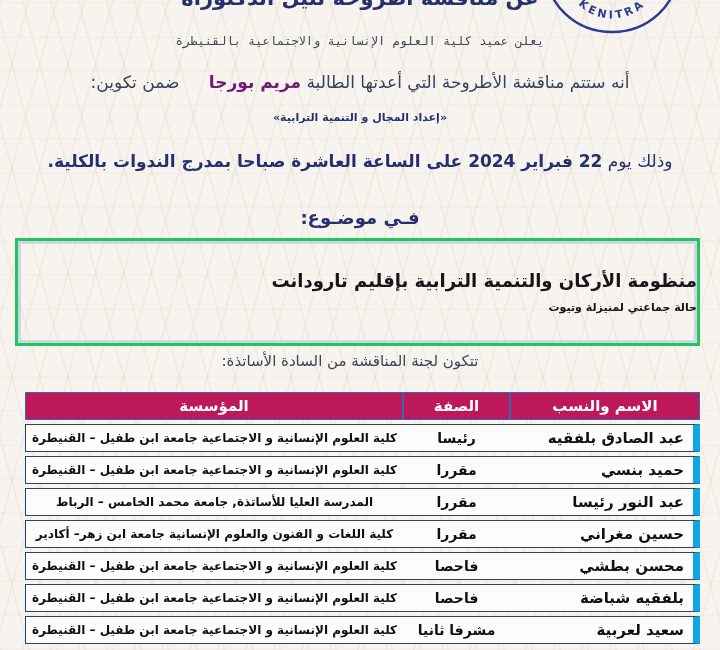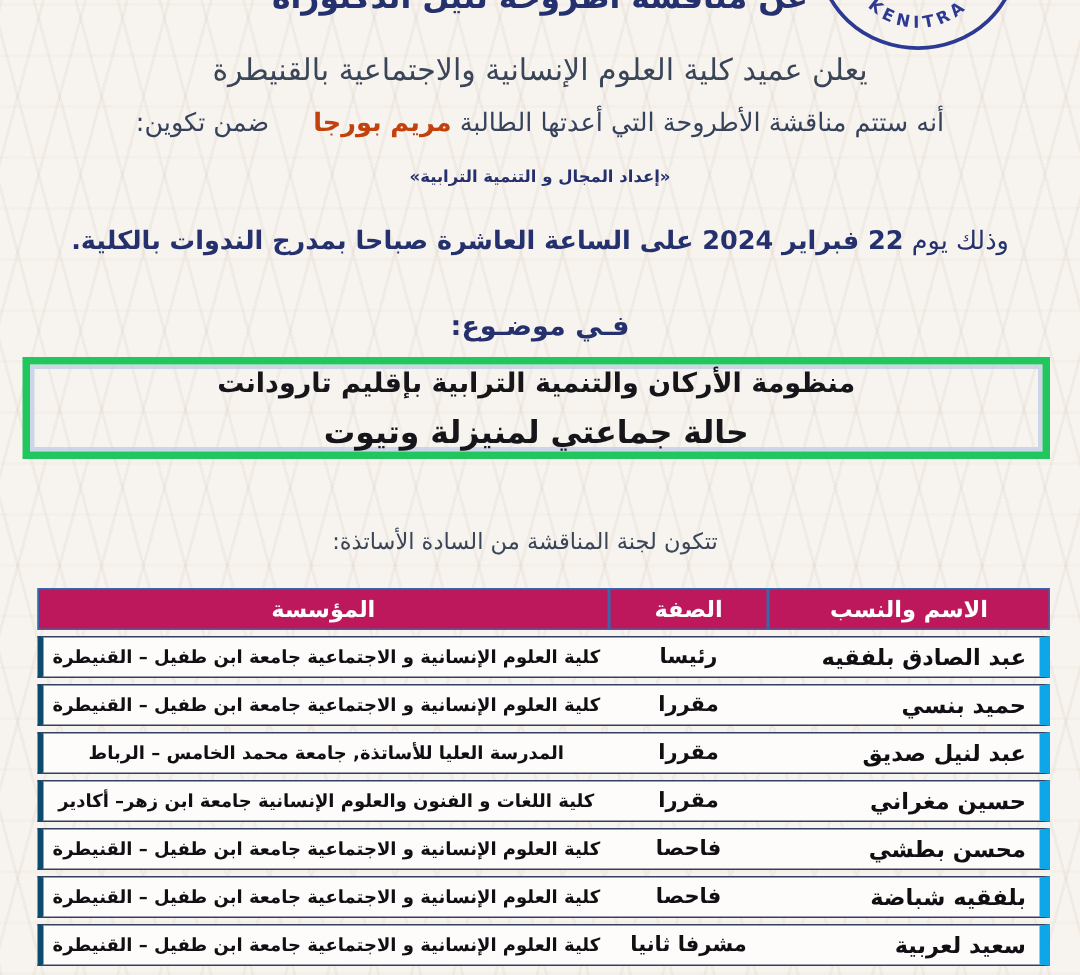--- a/index.html
+++ b/index.html
@@ -16,37 +16,36 @@
   }
   .abs { position:absolute; left:0; right:0; }
   .center { text-align:center; }
 
   .top-title {
     top:-14px; font-size:21px; font-weight:bold; color:#25316e;
     letter-spacing:0;
   }
   .stamp-svg { position:absolute; top:0; left:545px; width:140px; height:40px; overflow:hidden; }
 
-  .announce-line { top:34px; font-size:20px; color:#3a4658; }
+  .announce-line { top:34px; font-size:12px; color:#3a4658;font-family:Liberation Mono, monospace; }
   .thesis-line   { top:72px; font-size:17px; color:#36425c; }
-  .thesis-line b { color:#c2410c;margin-left:24px; }
+  .thesis-line b { color:#701a75;margin-left:24px; }
   .formation-line{ top:111px; font-size:11px; font-weight:bold; color:#25316e; }
   .date-line     { top:151px; font-size:17px; color:#25316e; }
   .date-line .bold { font-weight:bold; }
   .subject-line  { top:207px; font-size:18px; font-weight:bold; color:#25316e; }
 
   .title-box {
-    position:absolute; top:238px; left:15px; width:685px; height:68px;
-    border:5px solid #22c55e;
+    position:absolute; top:238px; left:15px; width:685px; height:108px;
+    border:3px solid #22c55e;
     box-shadow: inset 0 0 0 3px rgba(196,208,232,.85);
     display:flex; flex-direction:column; justify-content:center; gap:10px;
-    text-align:center;
   }
   .title-box .l1 { font-size:18px; font-weight:bold; color:#15151a; }
-  .title-box .l2 { font-size:21px; font-weight:bold; color:#15151a; }
+  .title-box .l2 { font-size:11px; font-weight:bold; color:#15151a; }
 
   .committee-intro {
     position:absolute; top:352px; right:20px; left:0;
     text-align:center; font-size:15px; color:#3a4658;
   }
 
   table.committee {
     position:absolute; top:388px; right:20px; left:25px;
     width:675px; border-collapse:separate; border-spacing:0 4px;
     direction:rtl;
@@ -56,21 +55,21 @@
     height:28px; padding:2px 4px; border:1px solid #3identity;
     border:1px solid #3668ad;
   }
   table.committee td {
     background:#fdfcfa; height:28px; padding:2px 6px;
     border-top:1px solid #33415f; border-bottom:1px solid #33415f;
     font-weight:bold; color:#101014; white-space:nowrap;
   }
   table.committee tr td:first-child { border-right:7px solid #0ea5e9; text-align:right; padding-right:9px; font-size:15px; }
   table.committee tr td:nth-child(2){ text-align:center; font-size:14px; }
-  table.committee tr td:last-child  { border-left:4px solid #0c4a6e; text-align:center; font-size:12px; }
+  table.committee tr td:last-child  { border-left:1px solid #0c4a6e; text-align:center; font-size:12px; }
   col.c-name { width:205px; } col.c-role { width:115px; } col.c-inst { width:auto; }
 </style>
 </head>
 <body>
 
 <div class="abs center top-title">عن مناقشة أطروحة لنيل الدكتوراه</div>
 
 <svg class="stamp-svg" viewBox="0 0 140 40">
   <defs>
     <path id="stamp-arc" d="M 23,-12 A 47,47 0 0 0 111,-12" fill="none"></path>
@@ -117,21 +116,21 @@
       <td>عبد الصادق بلفقيه</td>
       <td>رئيسا</td>
       <td>كلية العلوم الإنسانية و الاجتماعية جامعة ابن طفيل – القنيطرة</td>
     </tr>
       <tr style="">
       <td>حميد بنسي</td>
       <td>مقررا</td>
       <td>كلية العلوم الإنسانية و الاجتماعية جامعة ابن طفيل – القنيطرة</td>
     </tr>
       <tr style="">
-      <td>عبد لنيل صديق</td>
+      <td>عبد النور رئيسا</td>
       <td>مقررا</td>
       <td>المدرسة العليا للأساتذة, جامعة محمد الخامس – الرباط</td>
     </tr>
       <tr style="">
       <td>حسين مغراني</td>
       <td>مقررا</td>
       <td>كلية اللغات و الفنون والعلوم الإنسانية  جامعة ابن زهر– أكادير</td>
     </tr>
       <tr style="">
       <td>محسن بطشي</td>

